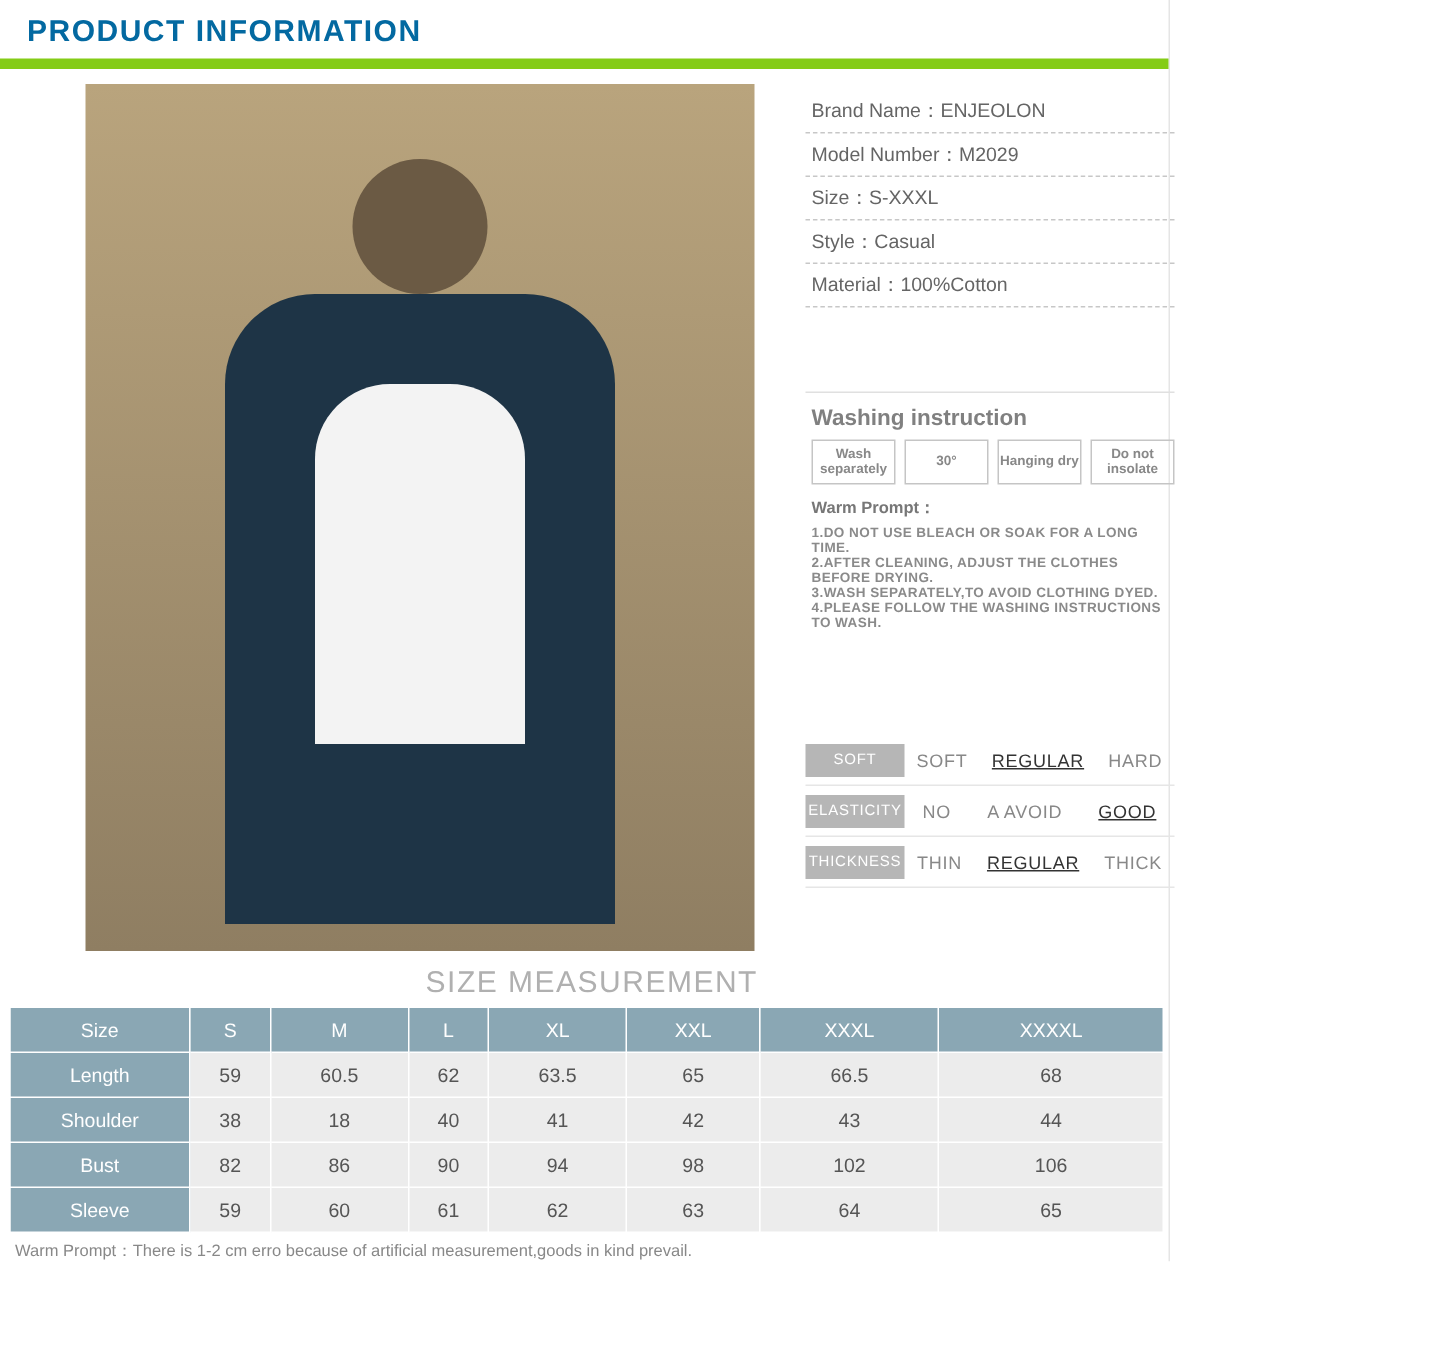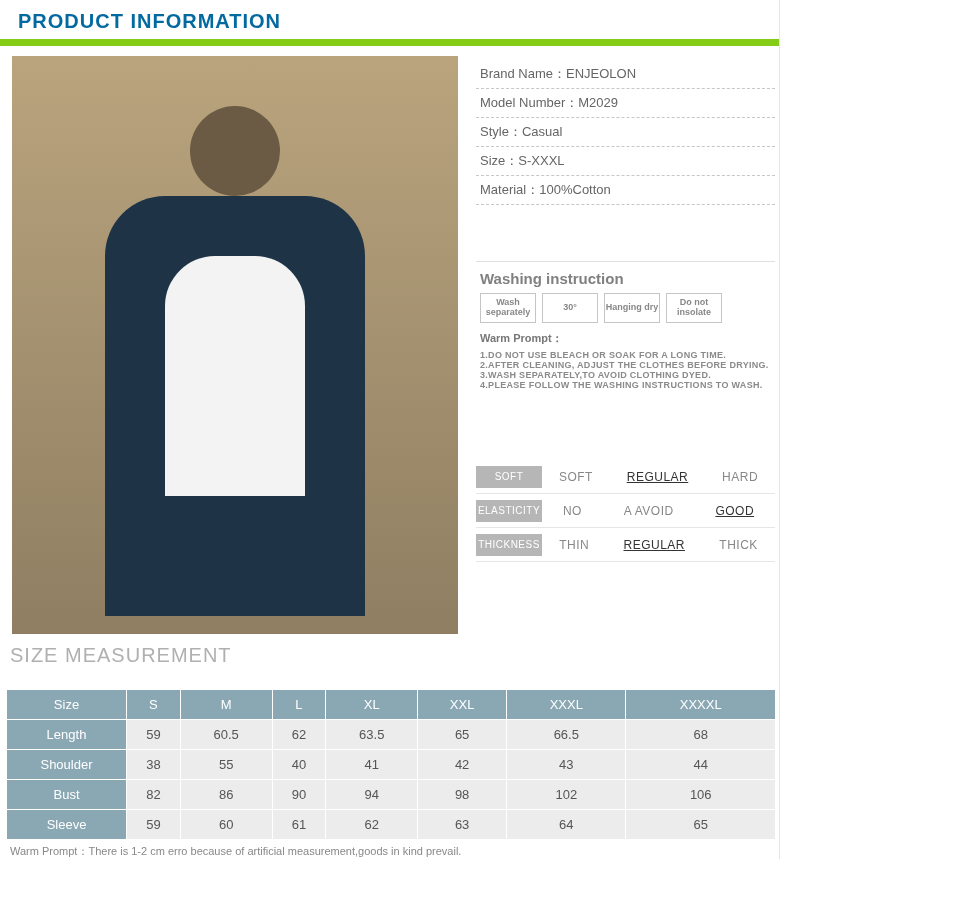--- a/index.html
+++ b/index.html
@@ -20,21 +20,22 @@
     font-weight: 700;
     letter-spacing: 1px;
     color: #0369a1;
     padding: 10px 0 6px 18px;
     border-bottom: 7px solid #84cc16;
   }
   
   .top-row {
     display: flex;
     padding: 10px 0 0 12px;
-    gap: 18px;
+    gap: 34px;
+    margin-left: 45px;
   }
   .hero {
     width: 446px;
     height: 578px;
     background: linear-gradient(#b9a47d,#8f7e62);
     position: relative;
     flex: 0 0 auto;
   }
   
   .hero::before{
@@ -126,21 +127,22 @@
     letter-spacing:0.5px;
   }
   .attr-opts .sel { color:#333; text-decoration: underline; }
 
   
   .size-section-title {
     font-size: 20px;
     font-weight: 400;
     letter-spacing: 1px;
     color: #b0b0b0;
-    margin: 10px 0 22px 10px;
+    margin: 10px 0 4px 10px;
+    text-align: center;
   }
   table.size {
     border-collapse: collapse;
     width: 770px;
     margin-left: 6px;
   }
   table.size th, table.size td {
     border:1px solid #fff;
     text-align:center;
     font-weight:400;
@@ -183,24 +185,24 @@
       </div>
 
     <div class="right-col">
       <div class="spec-row">
         <span class="lbl">Brand Name</span><span class="val">ENJEOLON</span>
       </div>
       <div class="spec-row">
         <span class="lbl">Model Number</span><span class="val">M2029</span>
       </div>
       <div class="spec-row">
+        <span class="lbl">Size</span><span class="val">S-XXXL</span>
+      </div>
+      <div class="spec-row">
         <span class="lbl">Style</span><span class="val">Casual</span>
-      </div>
-      <div class="spec-row">
-        <span class="lbl">Size</span><span class="val">S-XXXL</span>
       </div>
       <div class="spec-row">
         <span class="lbl">Material</span><span class="val">100%Cotton</span>
       </div>
 
       <div class="wash">
         <div class="wash-title">Washing instruction</div>
         <div class="wash-boxes">
           <div class="wash-box">Wash separately</div>
           <div class="wash-box">30°</div>
@@ -267,21 +269,21 @@
           <td>60.5</td>
           <td>62</td>
           <td>63.5</td>
           <td>65</td>
           <td>66.5</td>
           <td>68</td>
         </tr>
         <tr>
           <th>Shoulder</th>
           <td>38</td>
-          <td>55</td>
+          <td>18</td>
           <td>40</td>
           <td>41</td>
           <td>42</td>
           <td>43</td>
           <td>44</td>
         </tr>
         <tr>
           <th>Bust</th>
           <td>82</td>
           <td>86</td>

